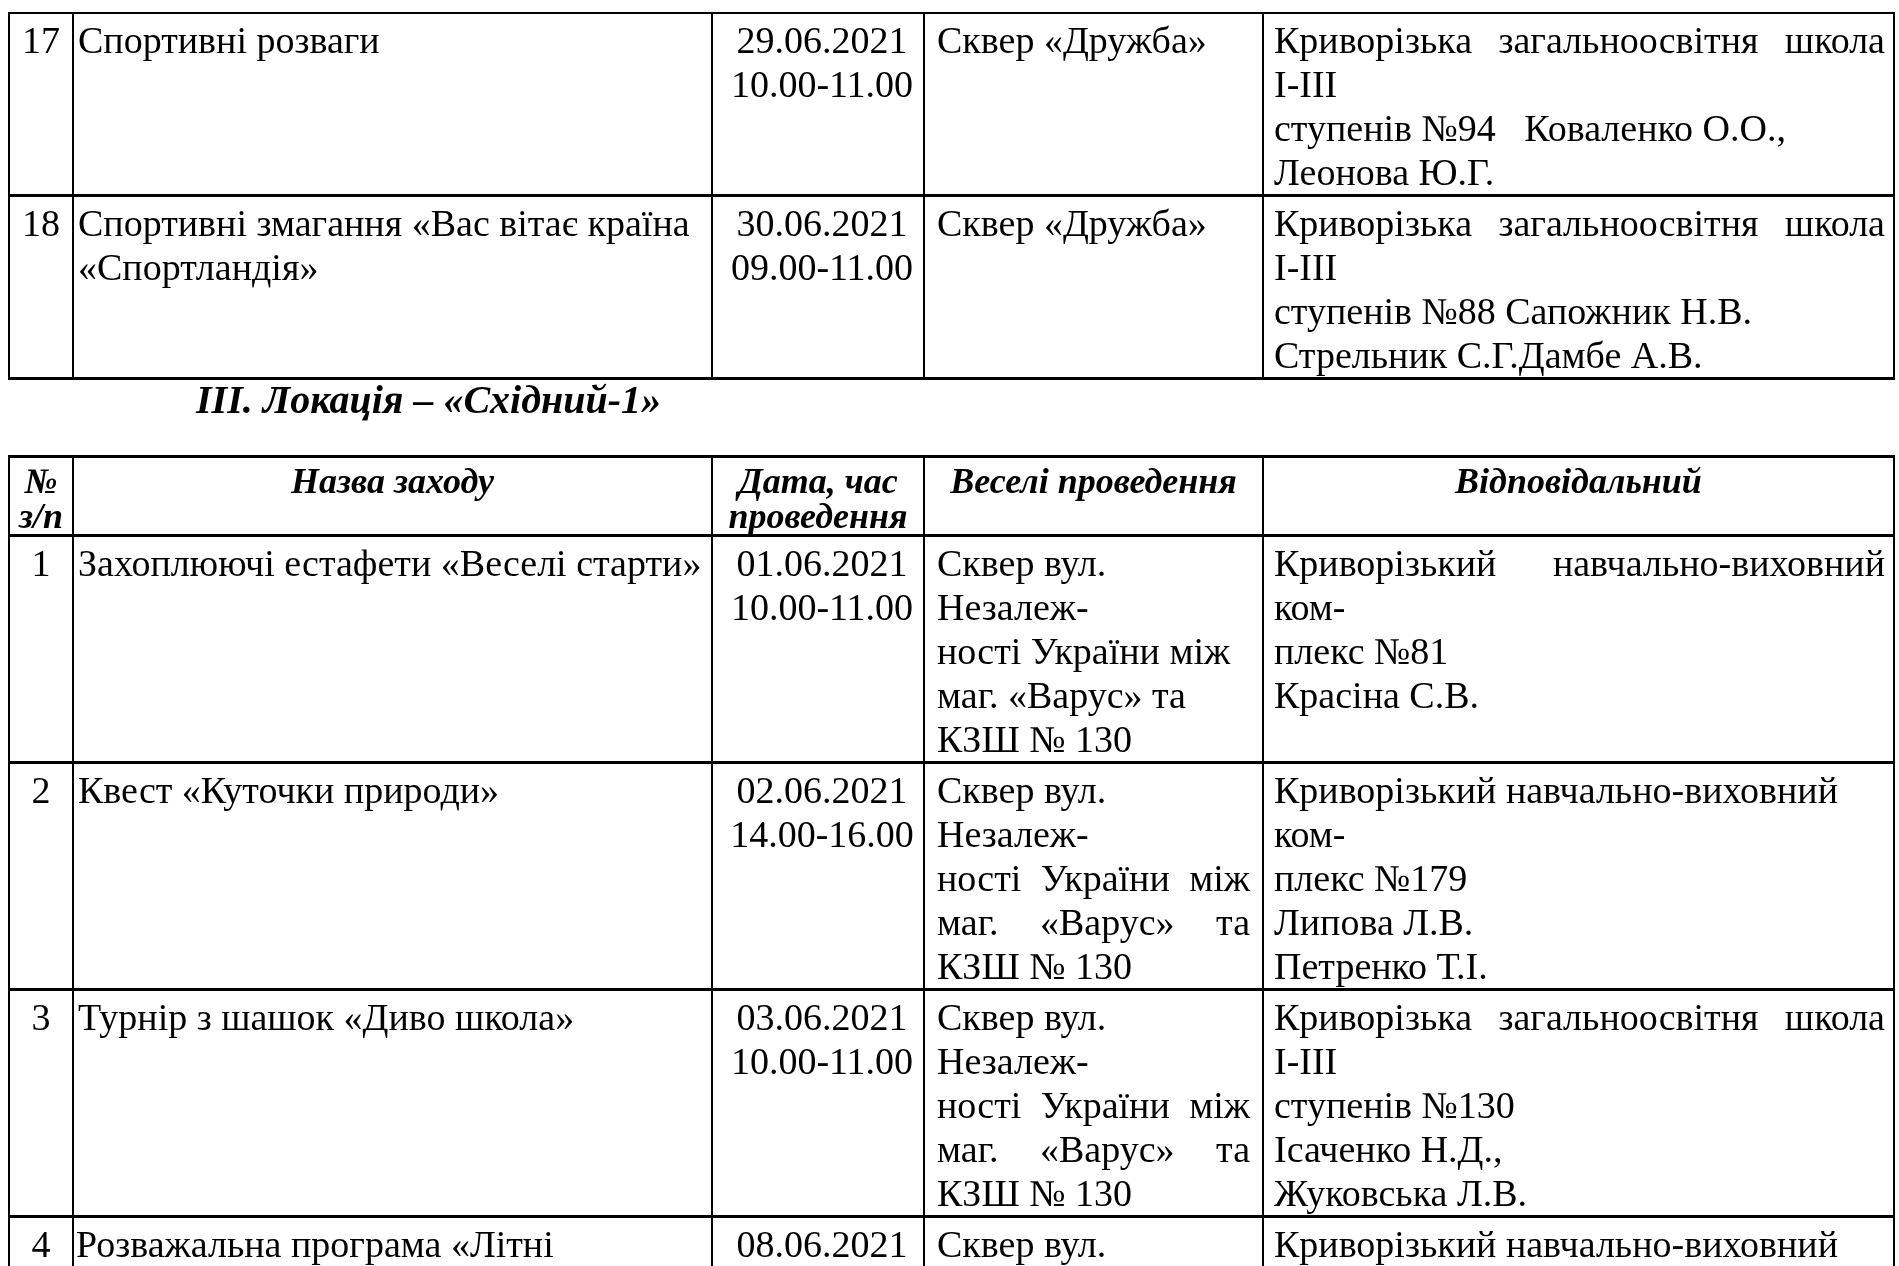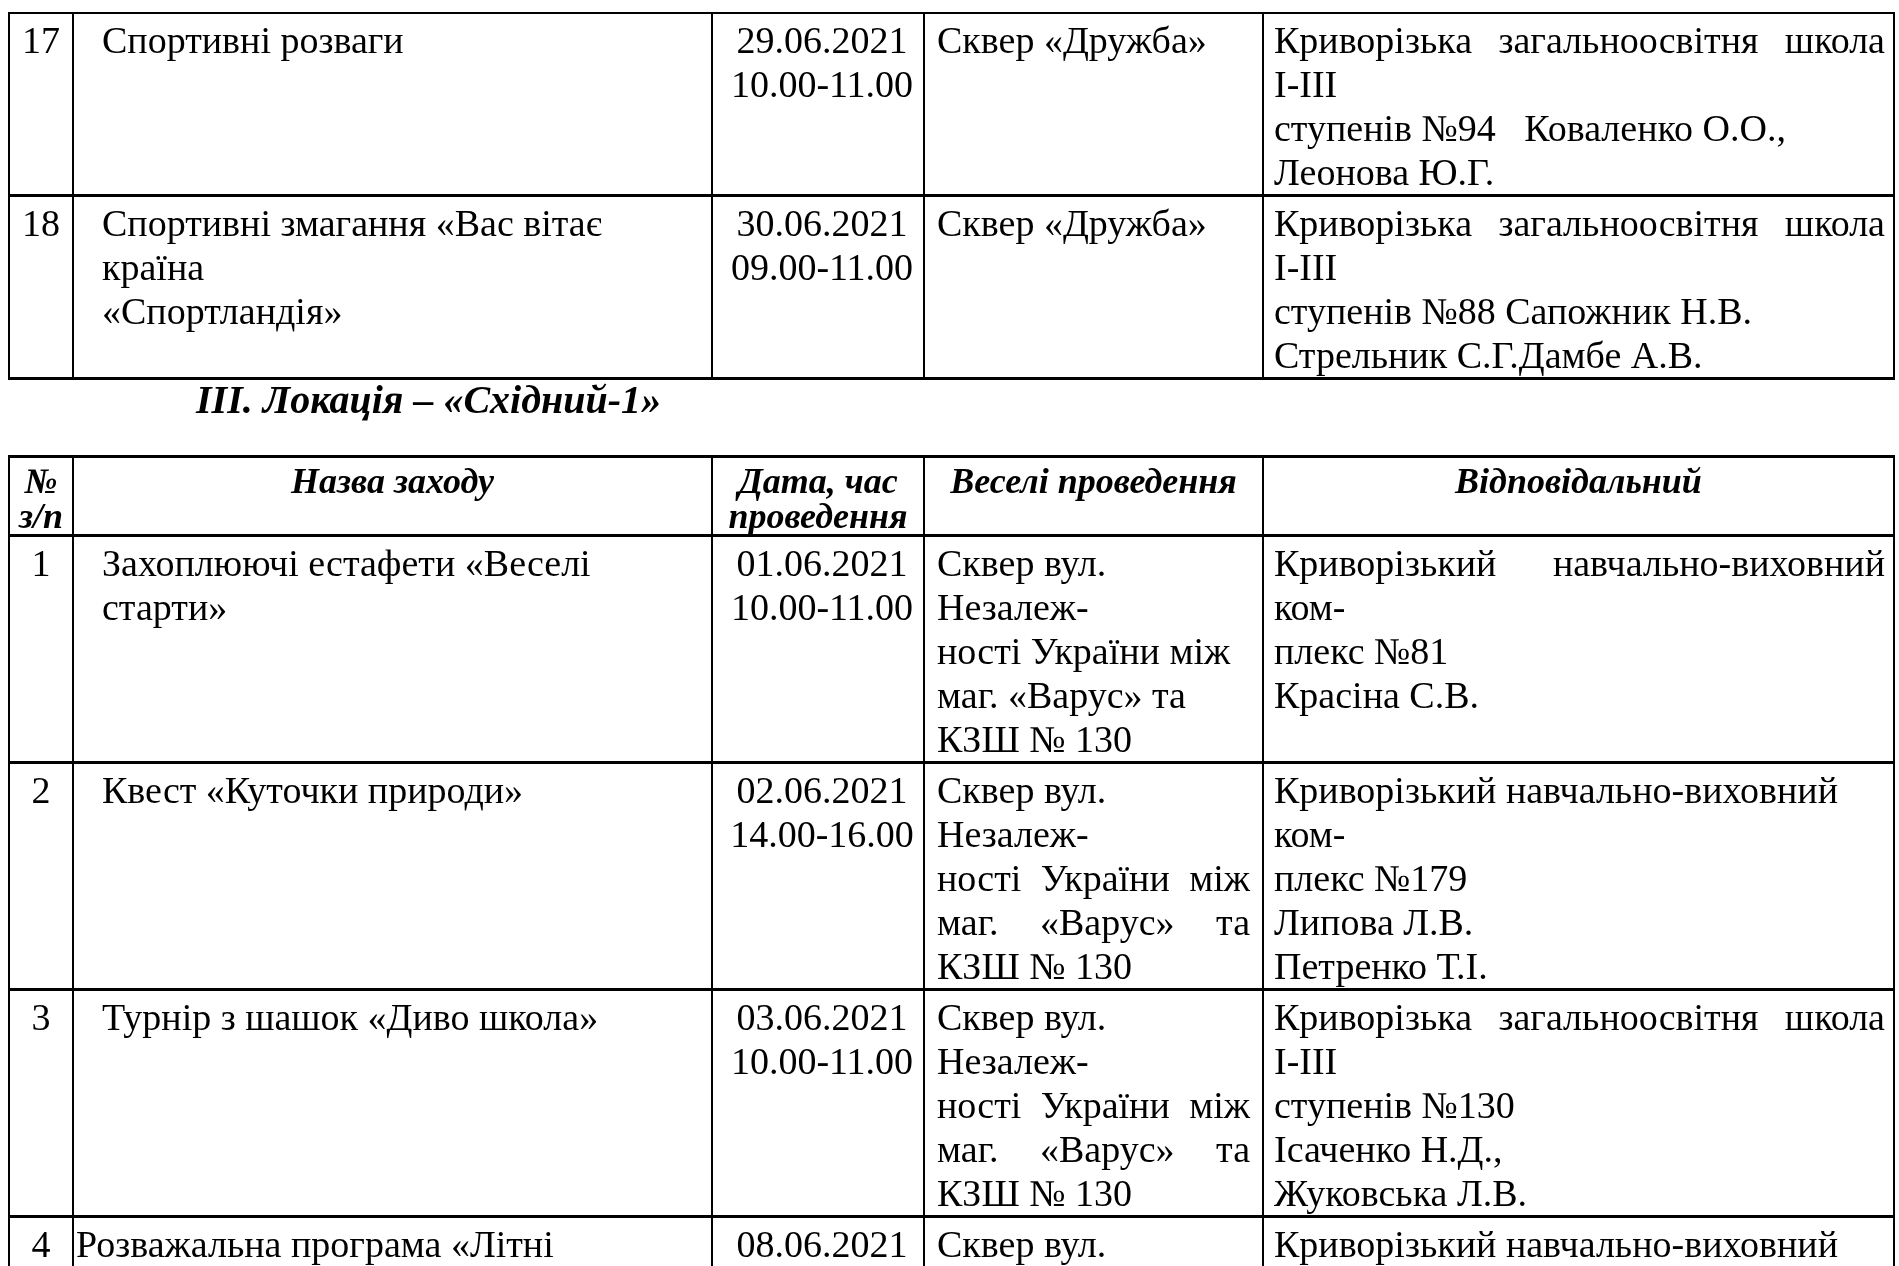--- a/index.html
+++ b/index.html
@@ -21,21 +21,21 @@
     vertical-align: top;
     padding: 4px 8px 0 12px;
     font-size: 38px;
     line-height: 44px;
   }
   #table1-wrap { position: absolute; left: 8px; top: 12px; }
   #table2-wrap { position: absolute; left: 8px; top: 455px; }
   tr.thin-top td { border-top-width: 2px; }
   td.num { text-align: center; padding-left: 2px; padding-right: 2px; }
   td.date { text-align: center; padding-left: 10px; padding-right: 2px; }
-  td.name { padding-left: 28px; }
+  td.name { padding-left: 4px; }
   td.name-tight { padding-left: 2px; }
   td.place { padding-right: 12px; }
   td.resp { padding-left: 10px; padding-right: 8px; border-radius: 31px; }
   tr.hdr td {
     text-align: center;
     font-weight: bold;
     font-style: italic;
     font-size: 36px;
     line-height: 35px;
     padding: 6px 4px 0 4px;

